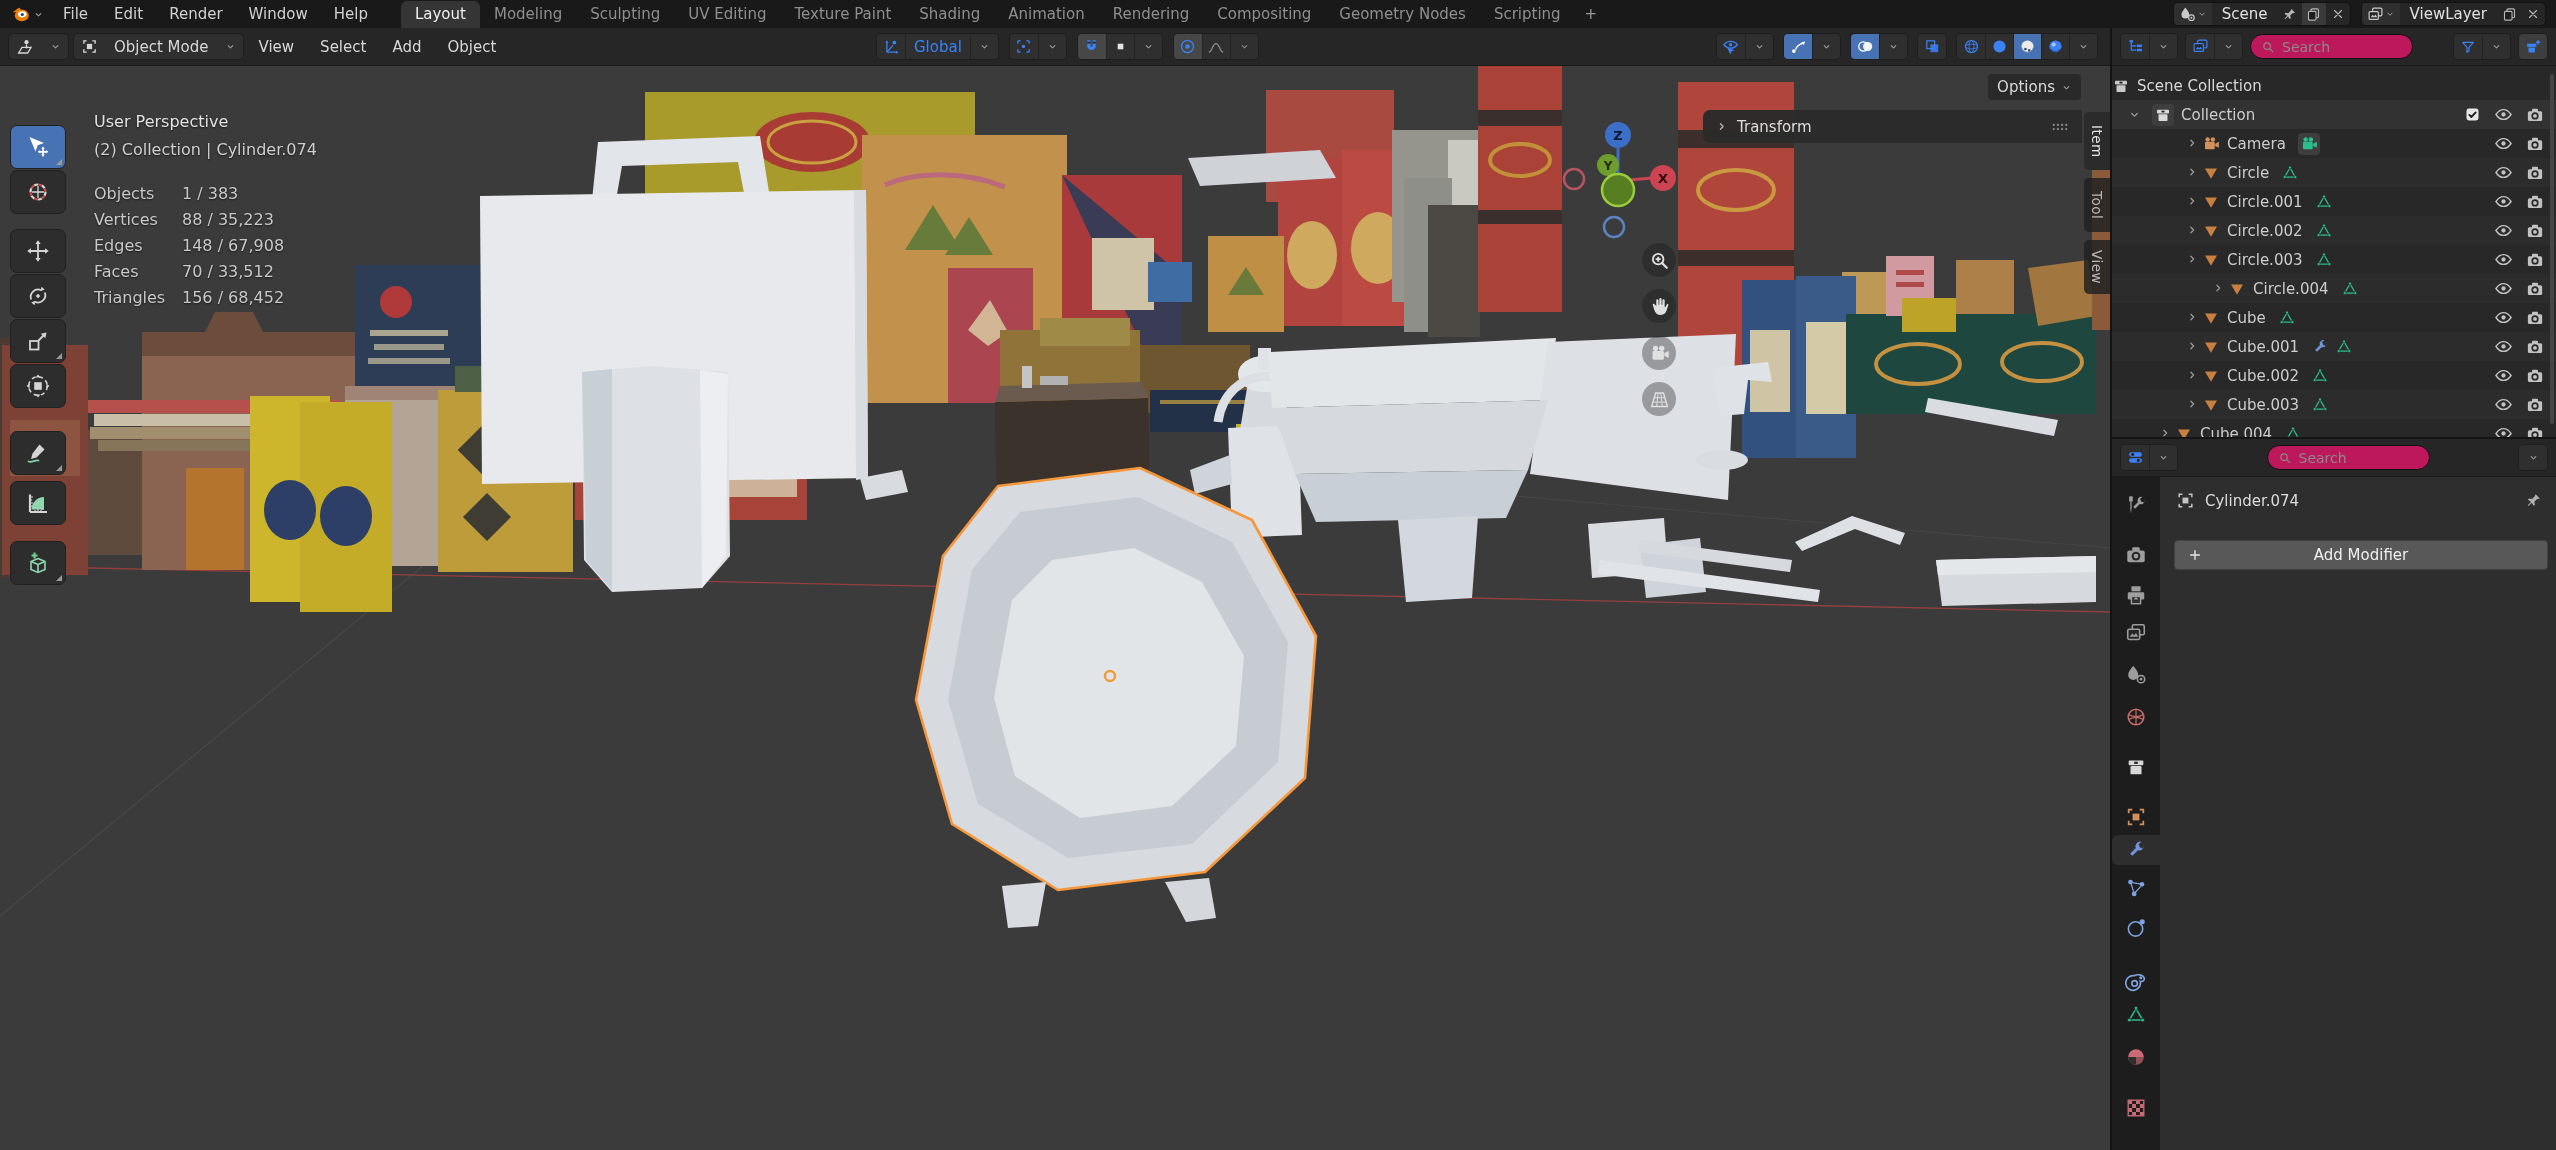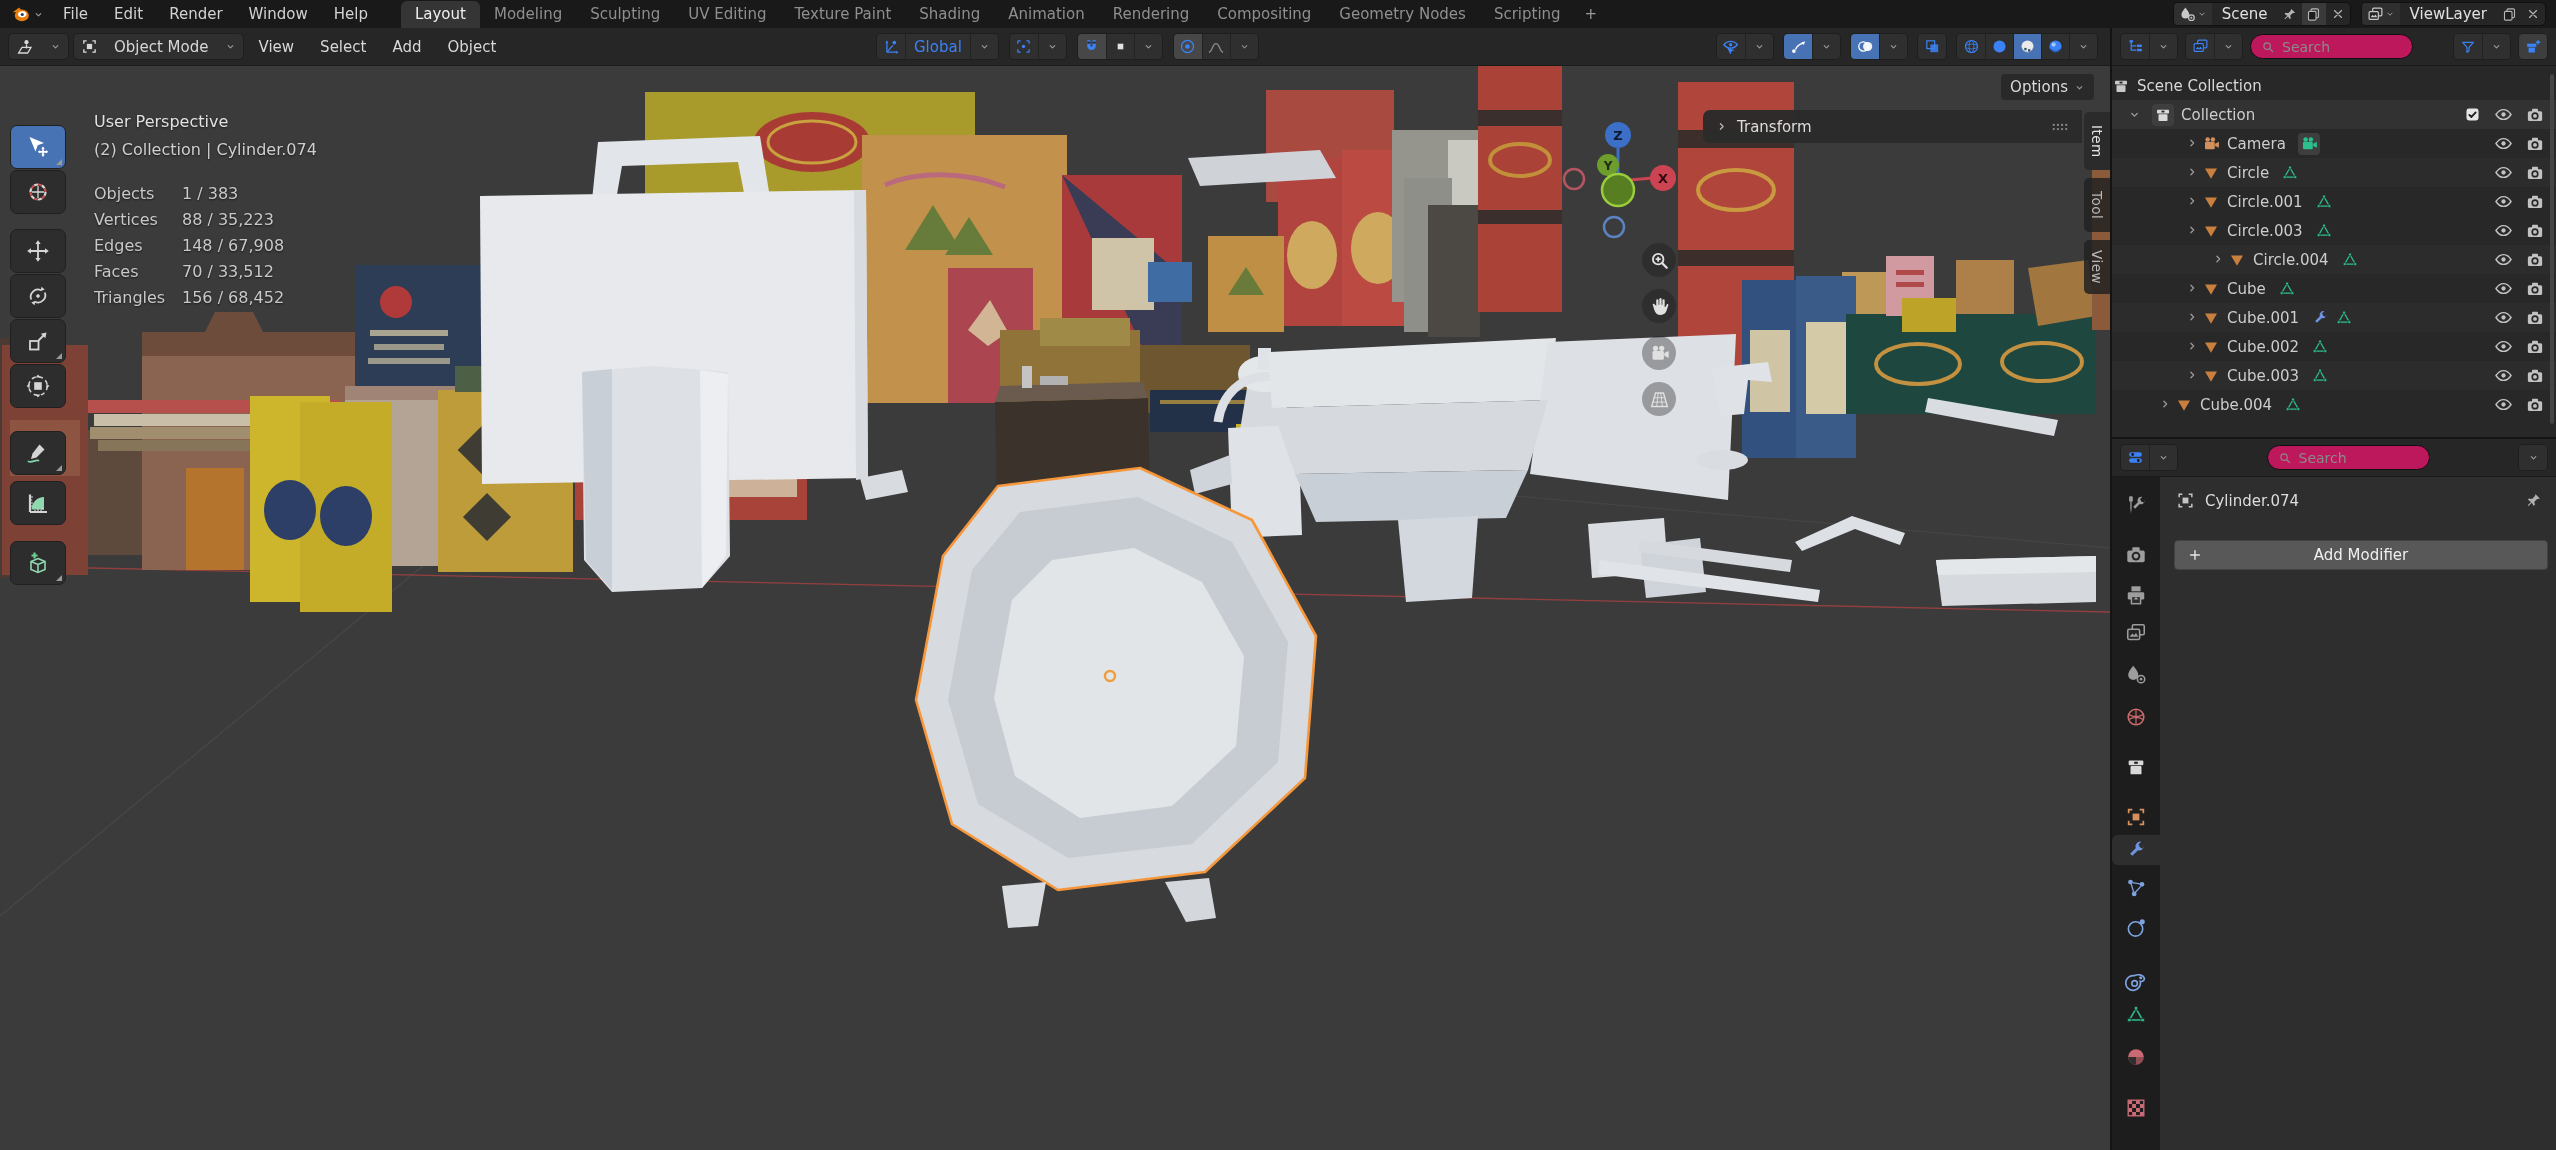--- a/index.html
+++ b/index.html
@@ -41,21 +41,21 @@
 .tool-btn.active{background:#4772b3;color:#fff}
 .tool-btn.sub::after{content:"";position:absolute;right:3px;bottom:3px;border-left:6px solid transparent;border-bottom:6px solid #9a9a9a;width:0;height:0}
 
 #vp-info{position:absolute;left:94px;top:84px;z-index:4;text-shadow:0 1px 2px rgba(0,0,0,.6);pointer-events:none}
 #vp-info .l1{font-size:16px;color:#e2e2e2;margin-bottom:9px}
 #vp-info .l2{font-size:16px;color:#cfcfcf}
 .stats{margin-top:22px;font-size:16px;color:#c9c9c9}
 .stats .row{display:flex;height:26px;line-height:26px}
 .stats .sl{width:88px}
 
-#options-btn{position:absolute;top:46px;right:16px;height:26px;display:flex;align-items:center;gap:6px;background:rgba(40,40,40,.92);border-radius:4px;padding:0 9px;color:#dadada;z-index:6}
+#options-btn{position:absolute;top:46px;right:29px;height:26px;display:flex;align-items:center;gap:6px;background:rgba(40,40,40,.92);border-radius:4px;padding:0 9px;color:#dadada;z-index:6}
 #npanel{position:absolute;left:1703px;top:82px;width:379px;height:33px;background:rgba(43,43,43,.96);border-radius:7px 0 0 7px;display:flex;align-items:center;padding:0 12px;z-index:6;color:#dddddd}
 #npanel .dots{margin-left:auto;color:#8d8d8d}
 .side-tabs{position:absolute;right:0;top:84px;width:26px;z-index:6}
 .side-tab{width:26px;border-radius:5px 0 0 5px;background:rgba(34,34,34,.85);color:#b9b9b9;writing-mode:vertical-rl;display:flex;align-items:center;justify-content:center;font-size:13.5px;margin-bottom:8px}
 .side-tab.active{background:#2b2b2b;color:#e4e4e4}
 
 #gizmo{position:absolute;left:1556px;top:90px;z-index:6}
 .navbtn{position:absolute;left:1642px;width:34px;height:34px;border-radius:50%;background:rgba(24,24,24,.35);display:flex;align-items:center;justify-content:center;color:#e0e0e0;z-index:6}
 
 #rightcol{position:absolute;left:2110px;top:28px;width:446px;height:1122px;background:#282828;border-left:2px solid #141414}
@@ -1145,20 +1145,50 @@
             <svg width="19" height="19">
               <use href="#i-eye"></use>
             </svg>
           </span>
         <span class="ol-cam ic">
             <svg width="18" height="18">
               <use href="#i-cambody"></use>
             </svg>
           </span>
       </div>
+      <div class="ol-row alt" style="padding-left:70px">
+        <span class="ol-disc" style="transform:rotate(-90deg)">
+            <svg width="13" height="13" viewBox="0 0 24 24">
+              <use href="#i-chev"></use>
+            </svg>
+          </span>
+        <span class="ic" style="color:#c9803f">
+            <svg width="18" height="18">
+              <use href="#i-meshobj"></use>
+            </svg>
+          </span>
+        <span class="ol-label">Circle.002</span>
+        <span class="ol-data">
+            <span class="ic" style="color:#2bbf8e">
+              <svg width="18" height="18">
+                <use href="#i-meshdata"></use>
+              </svg>
+            </span>
+          </span>
+        <span class="ol-eye ic">
+            <svg width="19" height="19">
+              <use href="#i-eye"></use>
+            </svg>
+          </span>
+        <span class="ol-cam ic">
+            <svg width="18" height="18">
+              <use href="#i-cambody"></use>
+            </svg>
+          </span>
+      </div>
       <div class="ol-row" style="padding-left:70px">
         <span class="ol-disc" style="transform:rotate(-90deg)">
             <svg width="13" height="13" viewBox="0 0 24 24">
               <use href="#i-chev"></use>
             </svg>
           </span>
         <span class="ic" style="color:#c9803f">
             <svg width="18" height="18">
               <use href="#i-meshobj"></use>
             </svg>

